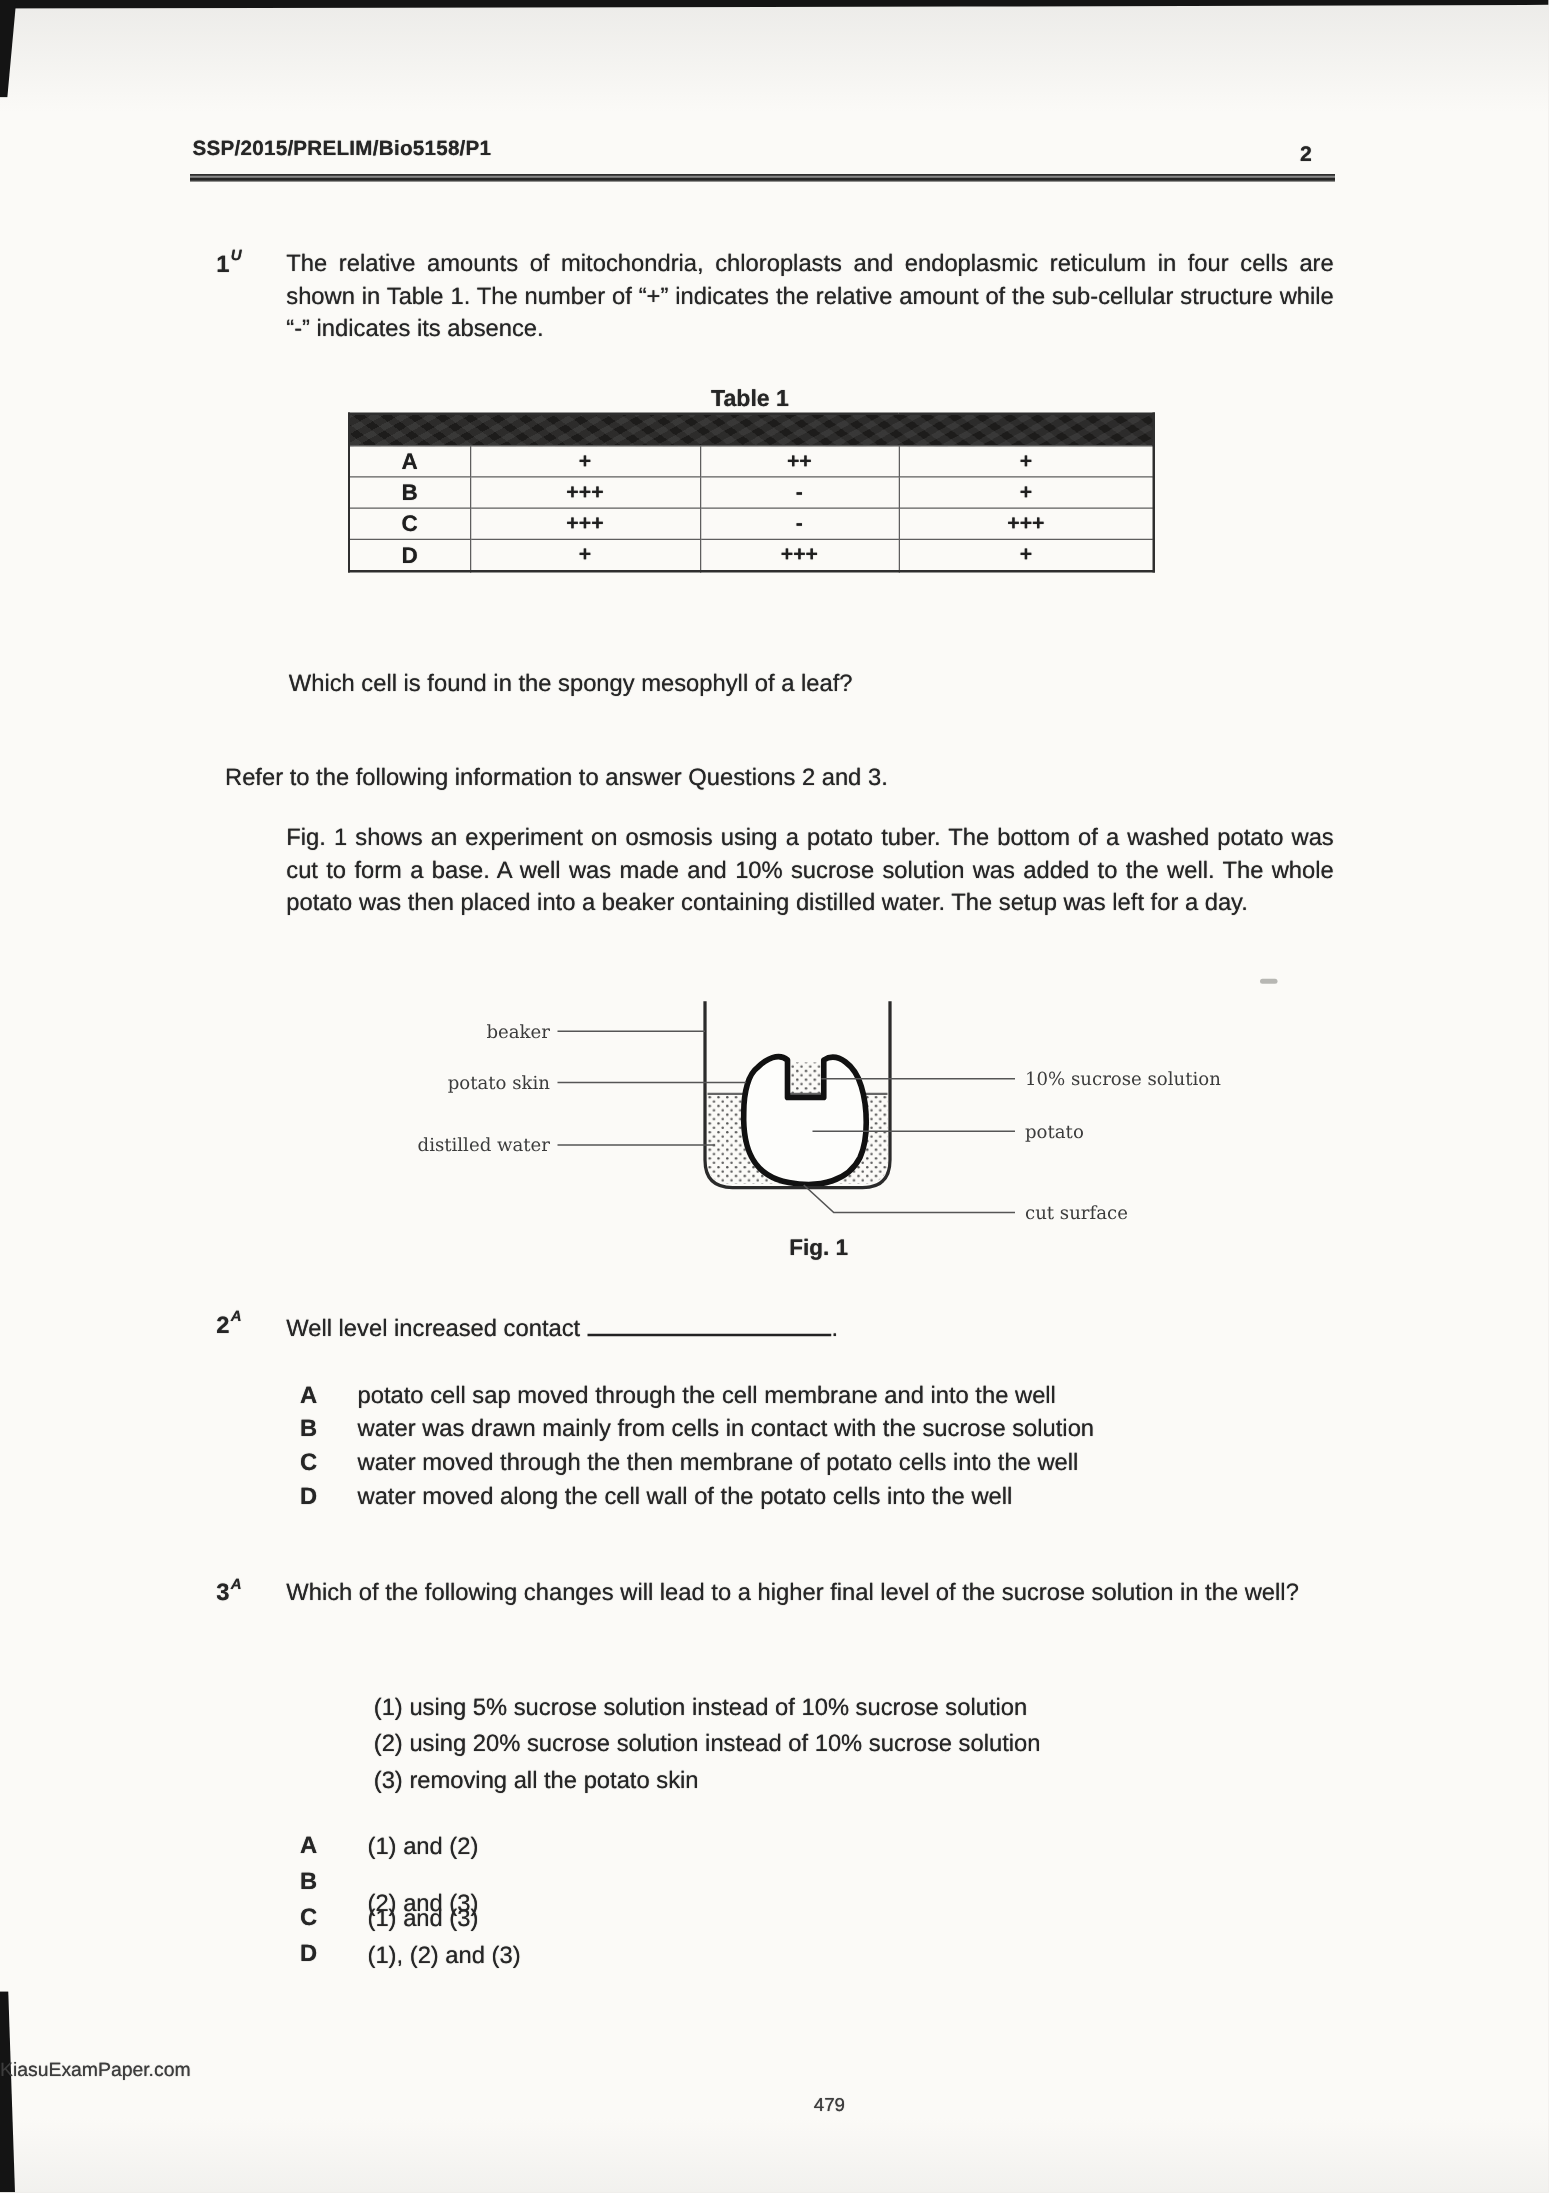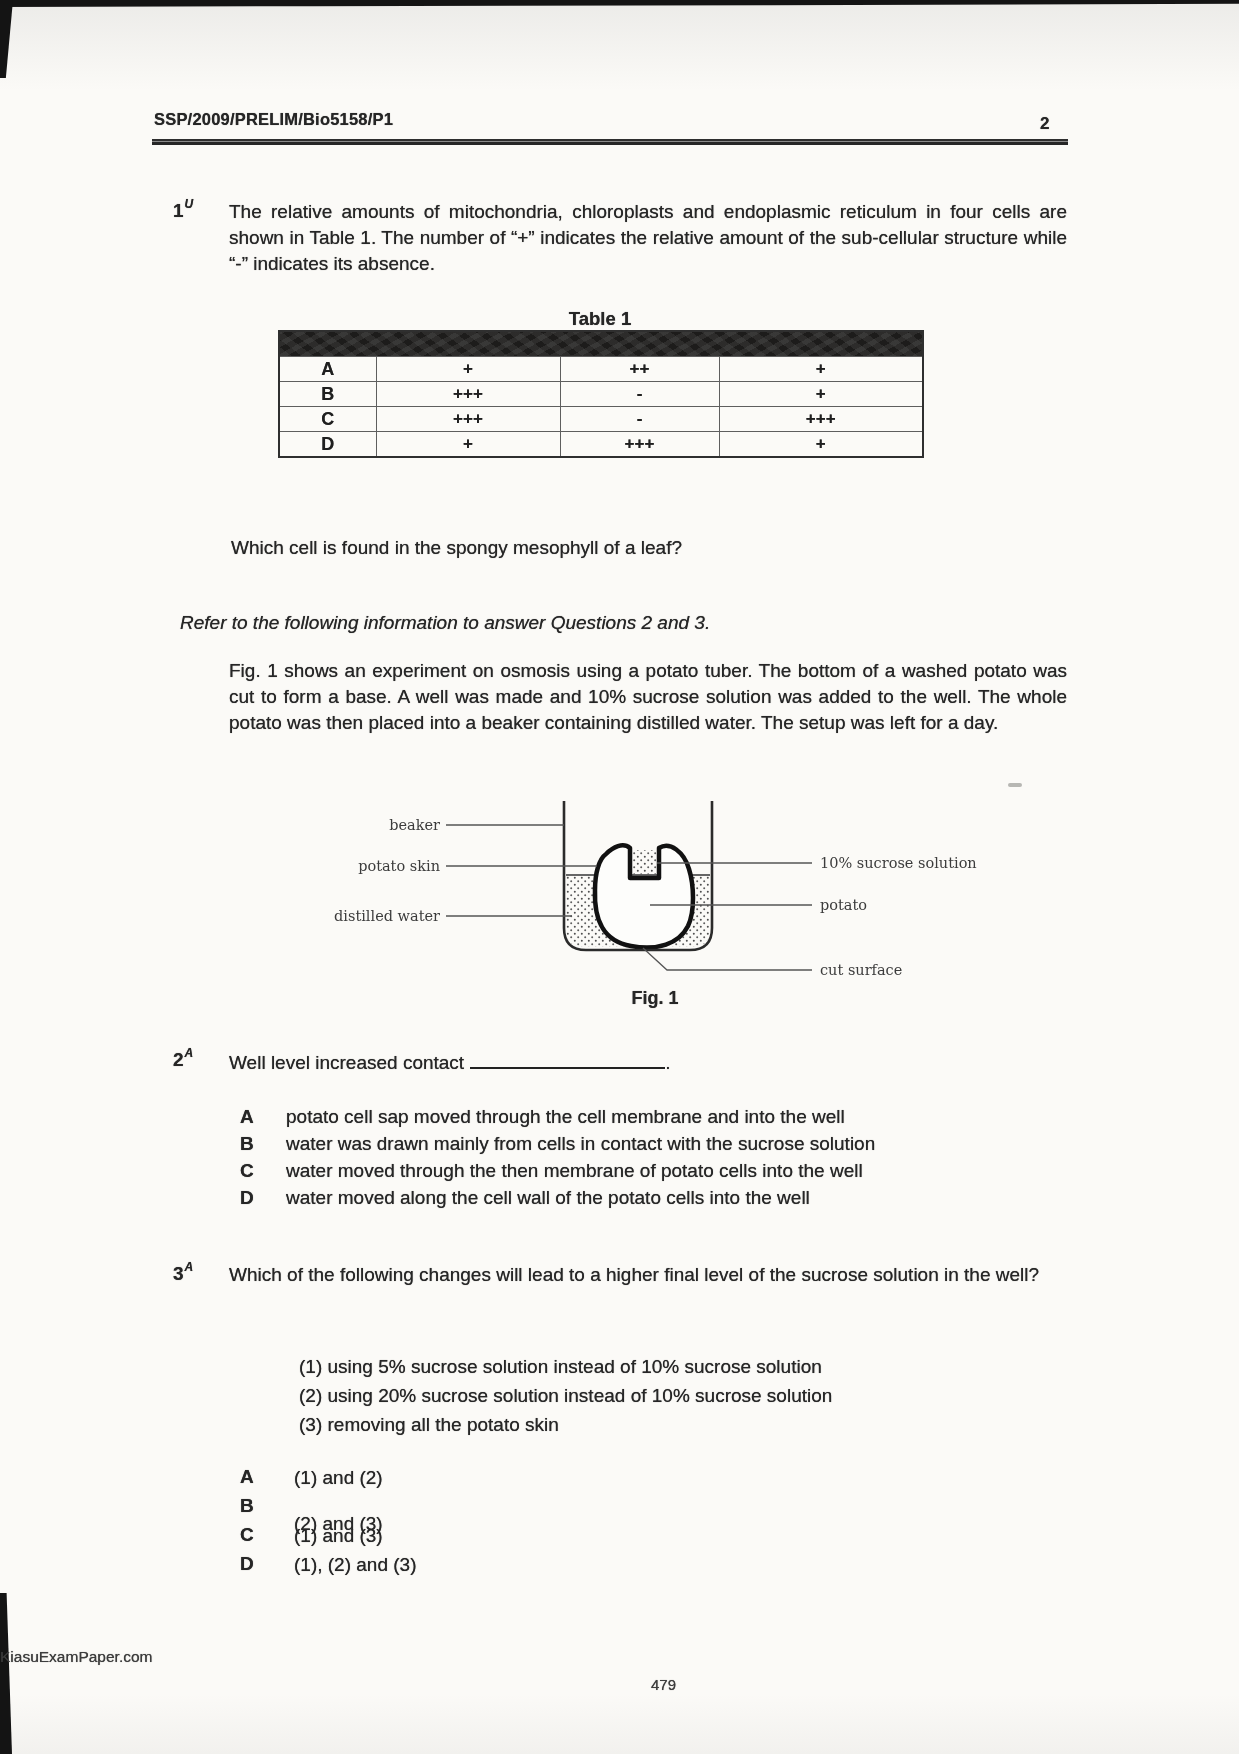--- a/index.html
+++ b/index.html
@@ -29,21 +29,21 @@
   
   .hdr-code{left:154px;top:110px;font-size:16.5px;font-weight:700;letter-spacing:.2px;}
   .hdr-page{left:1040px;top:114px;font-size:17px;font-weight:700;}
   .hdr-rule{position:absolute;left:152px;top:139px;width:916px;height:6px;
     background:linear-gradient(#2e2e2e 0 2px,#8a8a8a 2px 3px,#262626 3px 6px);}
   
   .qnum{left:173px;font-size:19px;font-weight:700;}
   .qnum sup{font-size:12px;font-style:italic;position:relative;top:-2px;left:1px;}
   .body-block{left:229px;width:838px;font-size:19px;line-height:26px;text-align:justify;}
   .line{font-size:19px;line-height:26px;}
-  .italic{font-style:italic;}
+  .italic{}
   
   .tbl-title{left:278px;top:308px;width:644px;text-align:center;font-size:18.5px;font-weight:700;}
   table.t1{position:absolute;left:278px;top:330px;width:644px;border-collapse:collapse;
     table-layout:fixed;border:2px solid #2f2f2f;}
   table.t1 td{border:1px solid #5e5e5e;text-align:center;font-size:17px;font-weight:700;
     height:24px;padding:0;color:#1f1f1f;text-shadow:0 0 0.6px rgba(35,35,35,.8);}
   table.t1 td.lbl{font-size:18px;}
   td.tbl-head{height:58px;border:2px solid #151515;
     background:
       repeating-linear-gradient(37deg, rgba(90,90,90,.25) 0 7px, rgba(0,0,0,0) 7px 13px),
@@ -69,21 +69,21 @@
 
 <div id="page">
 
   <div class="art art-top"></div>
   <div class="art art-topleft"></div>
   <div class="art art-botleft"></div>
   <div class="smudge" style="left:1008px;top:783px;width:14px;height:4px;"></div>
 
   <div class="scanfuzz">
 
-    <div class="txt hdr-code">SSP/2009/PRELIM/Bio5158/P1</div>
+    <div class="txt hdr-code">SSP/2015/PRELIM/Bio5158/P1</div>
     <div class="txt hdr-page">2</div>
     <div class="hdr-rule"></div>
 
     <div class="txt qnum" style="top:199px;">
       <span>1</span><sup>U</sup>
     </div>
     <div class="txt body-block" style="top:199px;">The relative amounts of mitochondria, chloroplasts and endoplasmic reticulum in four cells are shown in Table 1. The number of “+” indicates the relative amount of the sub-cellular structure while “-” indicates its absence.</div>
 
     <div class="txt tbl-title">Table 1</div>
 

